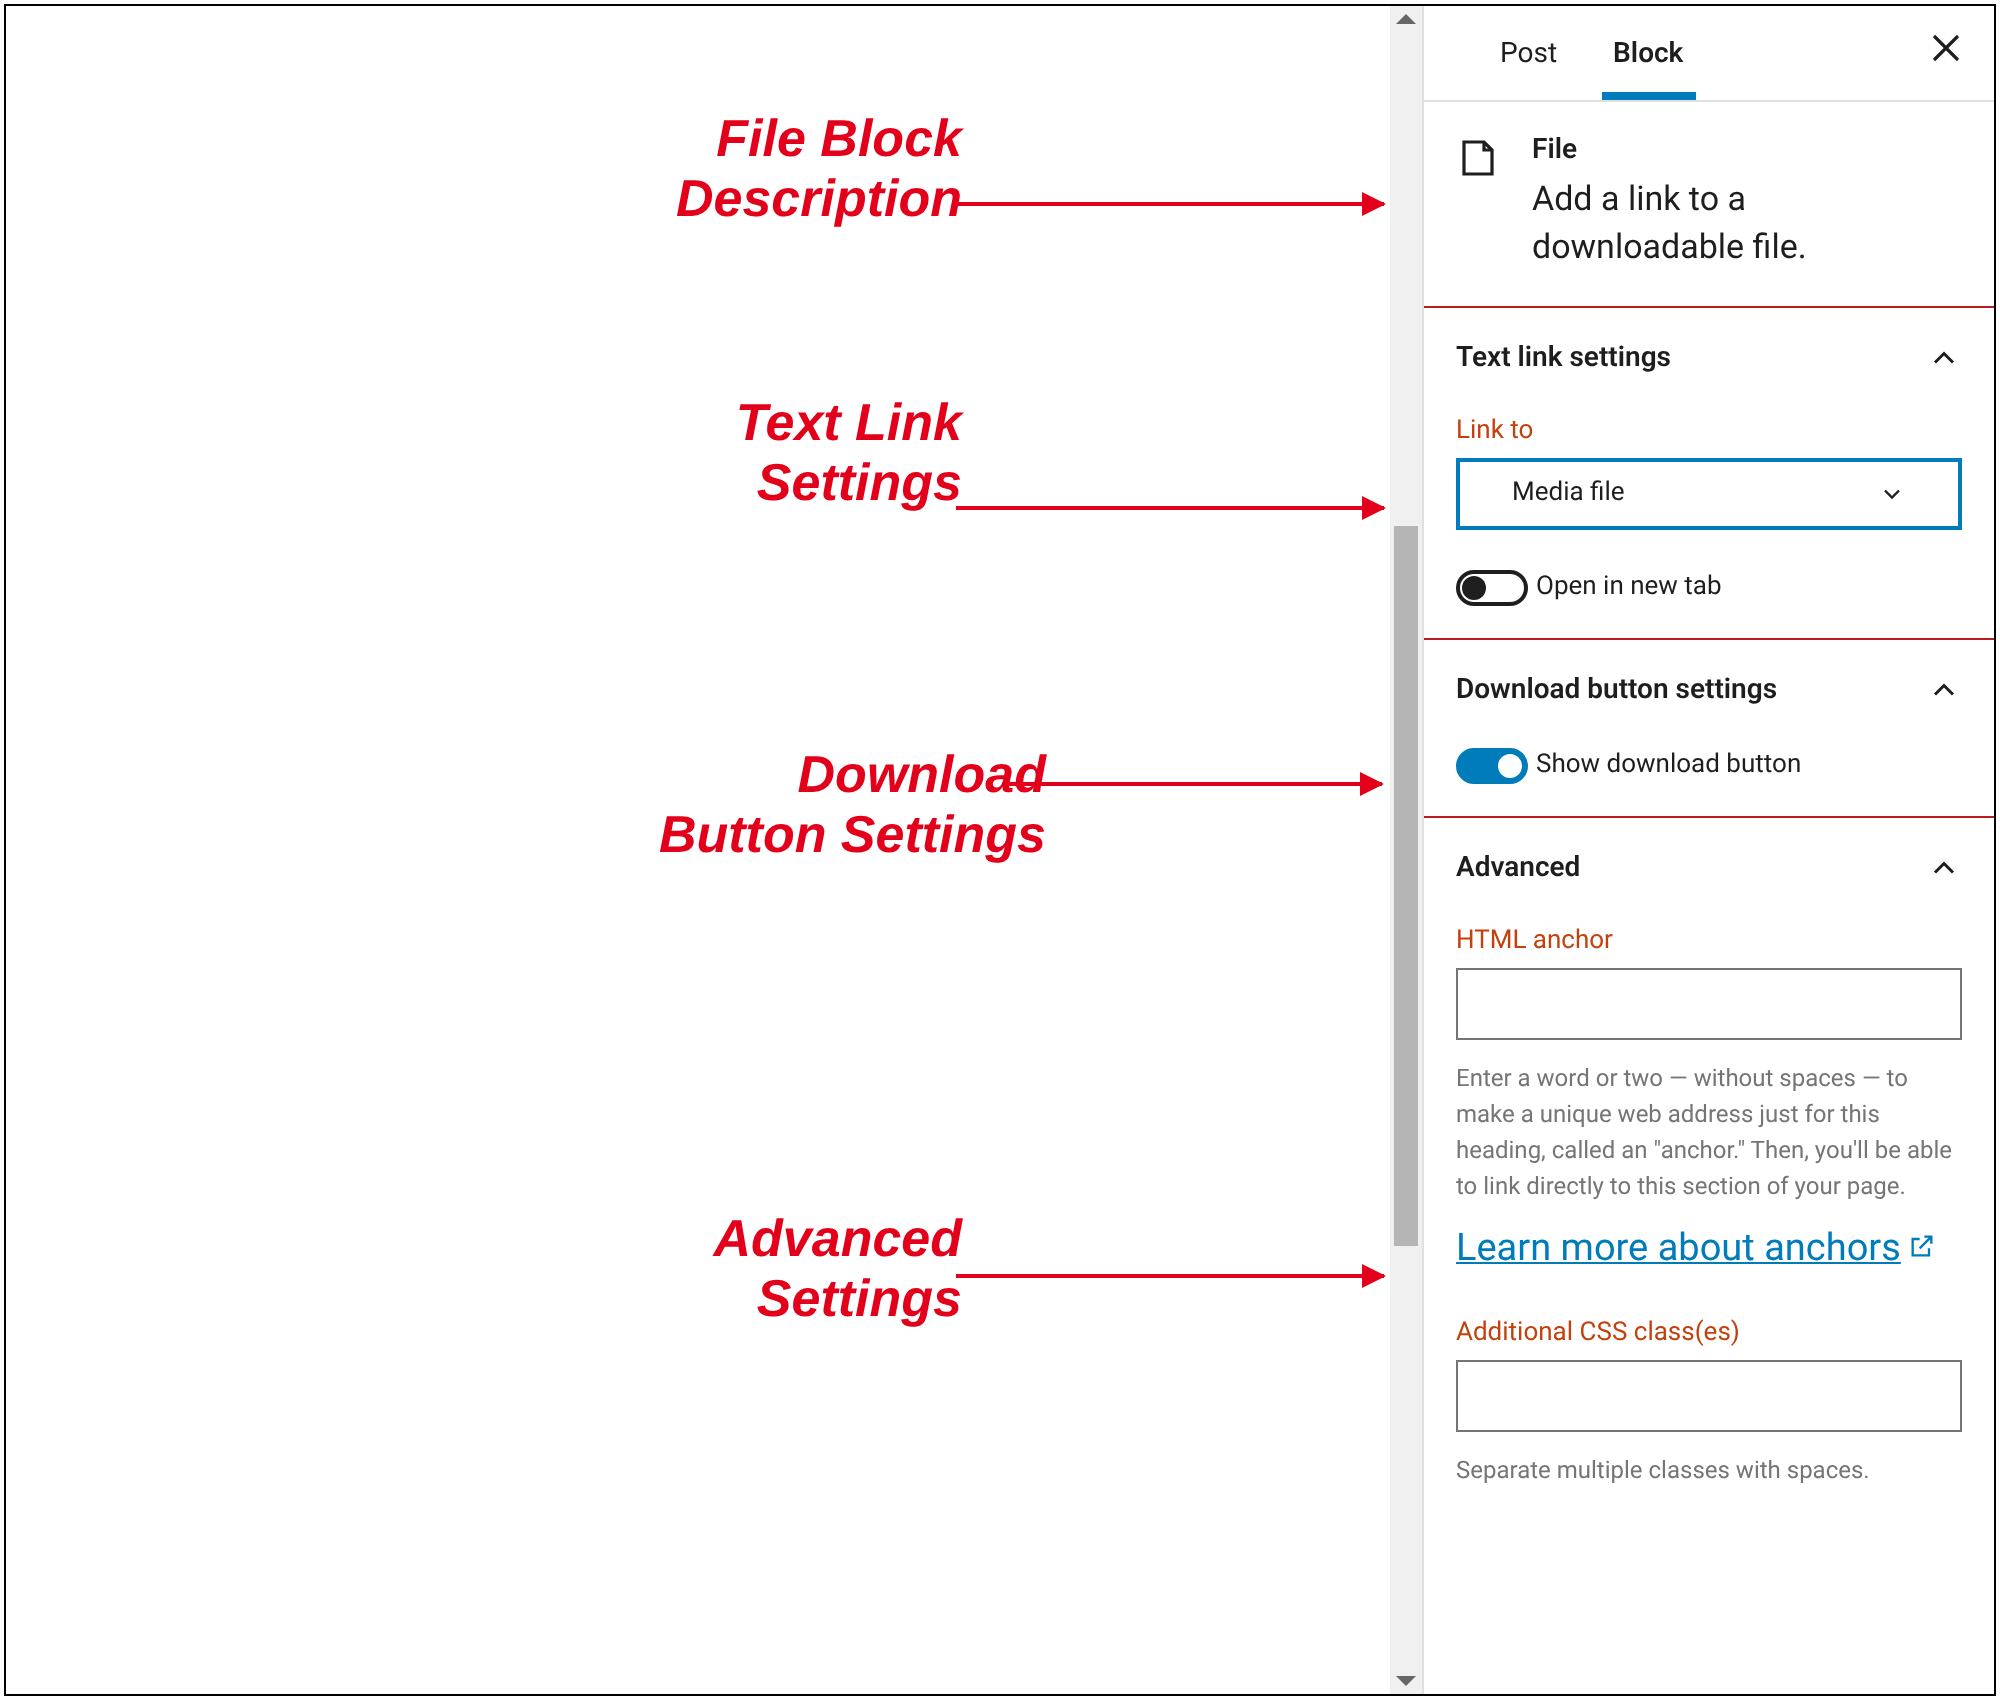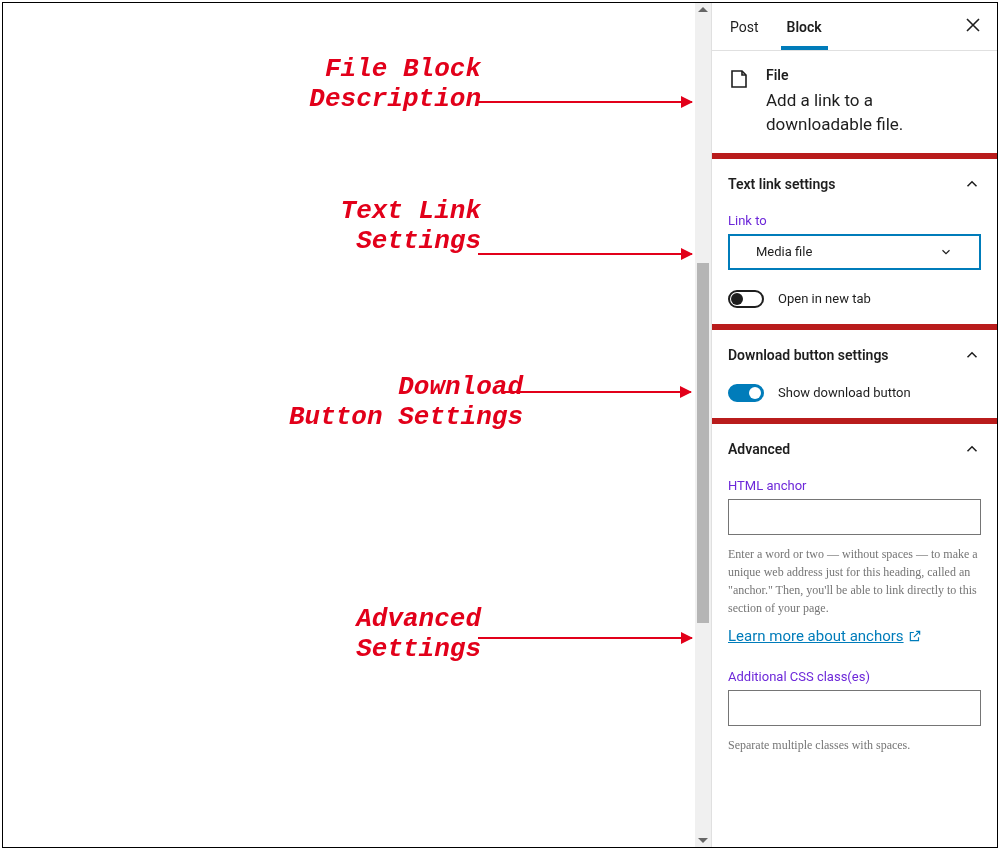--- a/index.html
+++ b/index.html
@@ -48,21 +48,21 @@
     border-left: 5px solid transparent;
     border-right: 5px solid transparent;
   }
   .editor-scrollbar .arrow-up { top: 4px; border-bottom: 5px solid #666; }
   .editor-scrollbar .arrow-down { bottom: 4px; border-top: 5px solid #666; }
 
   
   .annotation {
     position: absolute;
     color: #e2001a;
-    font-family: Liberation Mono, monospace;
+    font-family: Liberation Sans, sans-serif;
     font-weight: 700;
     font-size: 26px;
     font-style: italic;
     text-align: right;
     line-height: 1.15;
     white-space: pre;
   }
   .arrow {
     position: absolute;
     height: 2px;
@@ -85,21 +85,21 @@
     display: flex;
     flex-direction: column;
     font-size: 13px;
     color: #1e1e1e;
     overflow-y: auto;
   }
   .tabs {
     display: flex;
     align-items: center;
     border-bottom: 1px solid #e0e0e0;
-    padding: 0 10px 0 4px;
+    padding: 0 10px 0 24px;
     height: 48px;
   }
   .tab {
     padding: 14px 14px;
     font-size: 14px;
     color: #1e1e1e;
     cursor: pointer;
     position: relative;
   }
   .tab.active {
@@ -114,21 +114,21 @@
   }
   .close-btn {
     margin-left: auto;
     font-size: 18px;
     cursor: pointer;
     padding: 6px;
     color: #1e1e1e;
   }
 
   .panel {
-    border-bottom: 6px solid #b91c1c;
+    border-bottom: 1px solid #b91c1c;
     padding: 16px;
   }
   .block-desc {
     display: flex;
     gap: 14px;
   }
   .block-desc .icon {
     width: 24px; height: 24px;
     flex-shrink: 0;
   }
@@ -150,38 +150,38 @@
     font-weight: 600;
     font-size: 14px;
     cursor: pointer;
   }
   .panel-body { margin-top: 20px; }
 
   .field-label {
     font-size: 13px;
     margin-bottom: 6px;
     display: block;
-    color:#6d28d9;
+    color:#c2410c;
   }
   .select-wrap {
     position: relative;
     border: 2px solid #007cba;
     height: 36px;
     display: flex;
     align-items: center;
     padding: 0 26px;
     cursor: pointer;
   }
   .select-wrap .chev {
     margin-left: auto;
   }
   .toggle-row {
     display: flex;
     align-items: center;
-    gap: 14px;
+    gap: 4px;
     margin-top: 20px;
   }
   .toggle {
     width: 36px; height: 18px;
     border: 2px solid #1e1e1e;
     border-radius: 10px;
     position: relative;
     cursor: pointer;
     background:#fff;
   }
@@ -208,26 +208,25 @@
     border: 1px solid #757575;
     padding: 0 10px;
     font-size: 13px;
     background:#fff;
   }
   .help-text {
     font-size: 12px;
     color: #757575;
     line-height: 1.5;
     margin-top: 10px;
-    font-family: Liberation Serif, serif;
   }
   .link {
     color: #007cba;
     text-decoration: underline;
-    font-size: 15px;
+    font-size: 19px;
     display: inline-flex;
     align-items: center;
     gap: 4px;
     margin-top: 10px;
     cursor: pointer;
   }
   .field-block { margin-top: 24px; }
   .panel.last { border-bottom: none; padding-bottom: 6px;}
 </style>
 </head>

